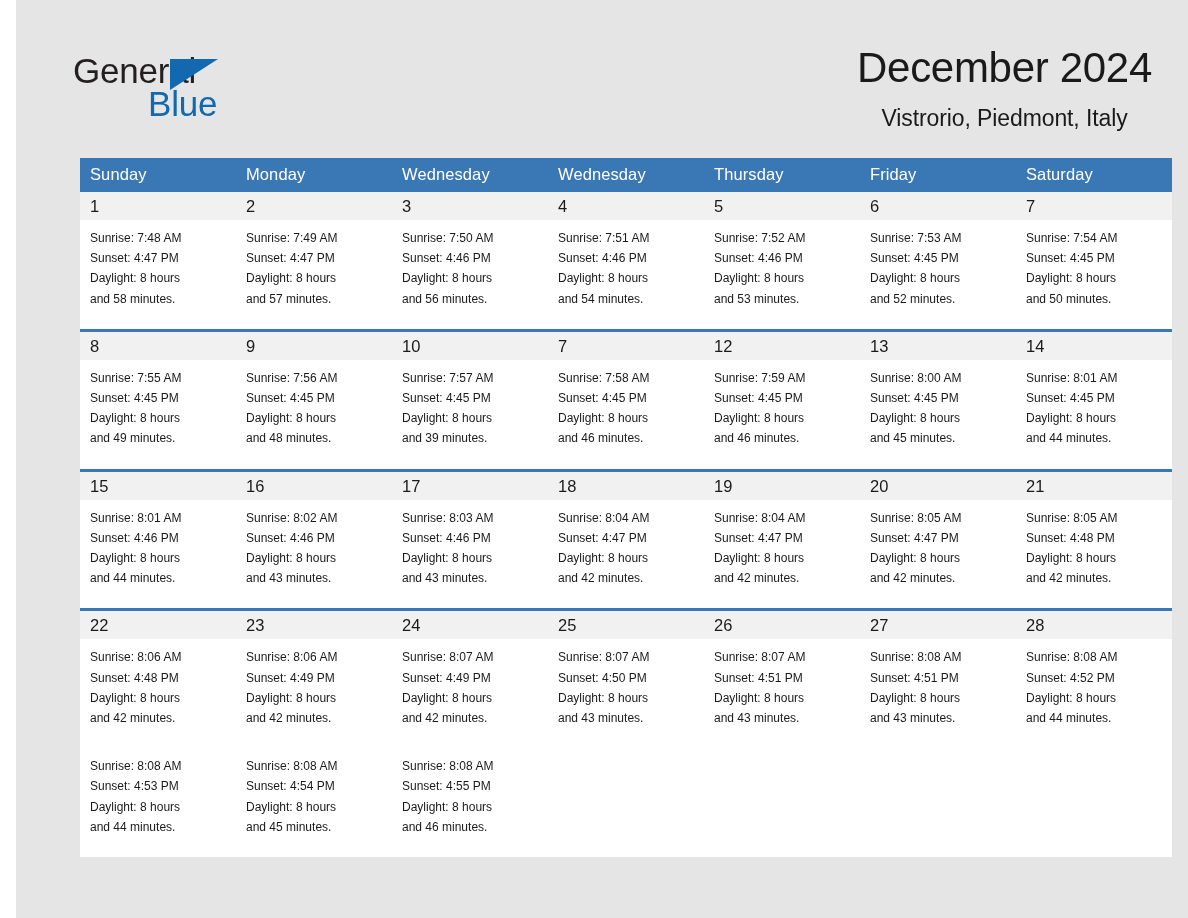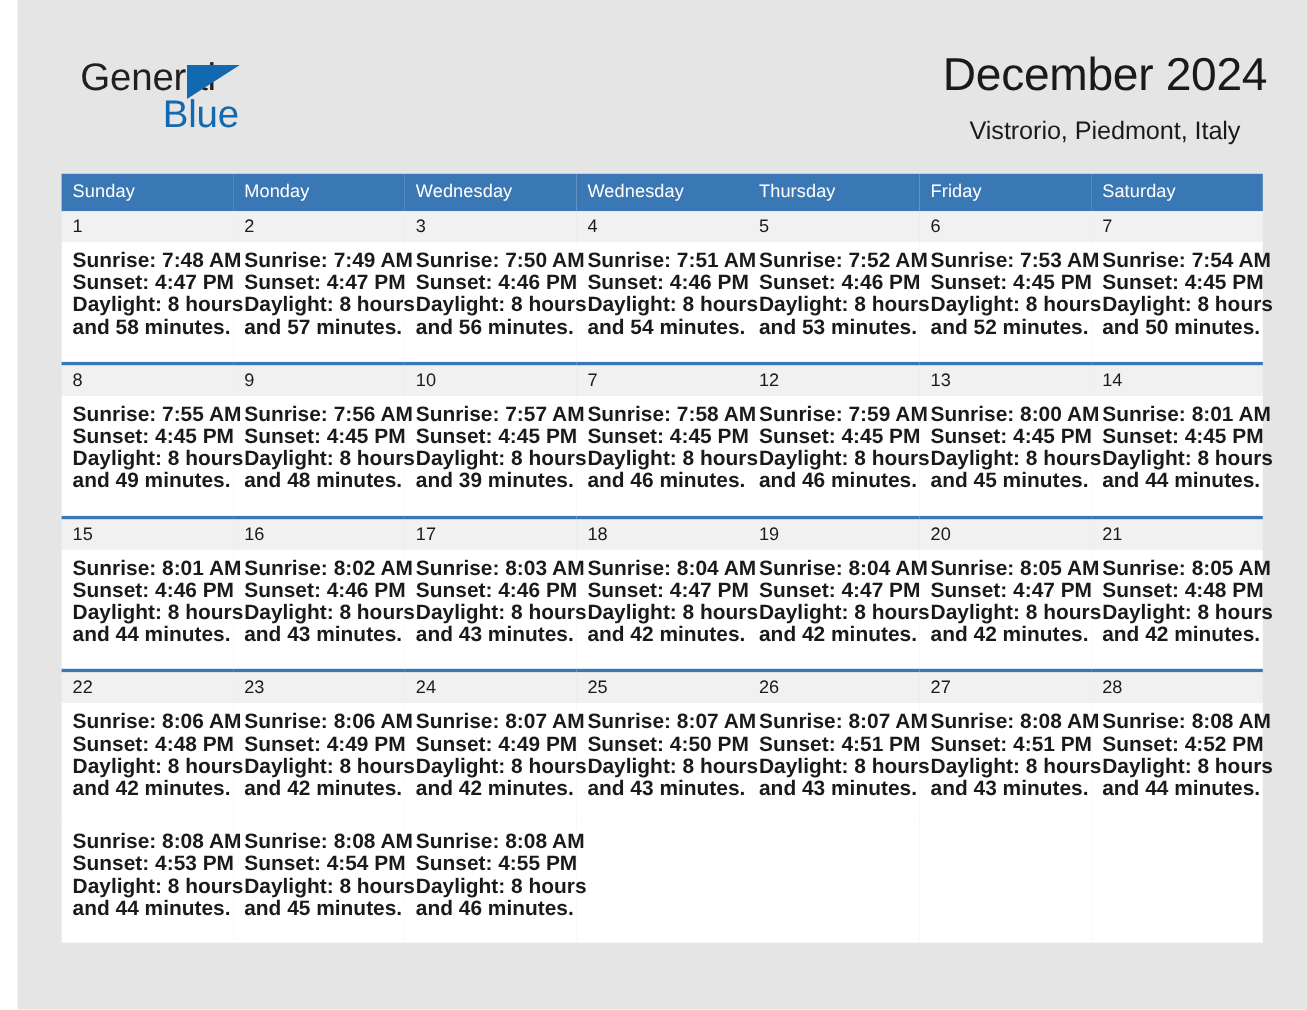--- a/index.html
+++ b/index.html
@@ -87,21 +87,21 @@
     line-height: 32px;
     font-weight: normal;
     color: #1a1a1a;
     margin: 8px 0 0 0;
     letter-spacing: -0.1px;
   }
 
   
   .calendar {
     position: absolute;
-    left: 40px;
+    left: 64px;
     top: 158px;
     width: 1092px;
   }
 
   table.cal-table {
     width: 1092px;
     border-collapse: collapse;
     table-layout: fixed;
   }
 
@@ -128,25 +128,24 @@
     height: 26px;
     vertical-align: top;
     line-height: 19px;
   }
   tr.daynum-row.first td { border-top: none; }
 
   tr.detail-row td {
     background: #ffffff;
     padding: 8px 10px 20px 10px;
     vertical-align: top;
-    font-size: 19px;
+    font-size: 12px;
     line-height: 20.2px;
     color: #1a1a1a;
     height: 108px;
-    font-weight: bold;
   }
 
   .cell-line { display: block; white-space: nowrap; }
 
   td.empty-cell { background: #f1f1f1; }
   tr.detail-row td.empty-cell { background: #ffffff; }
 </style>
 </head>
 <body>
 

